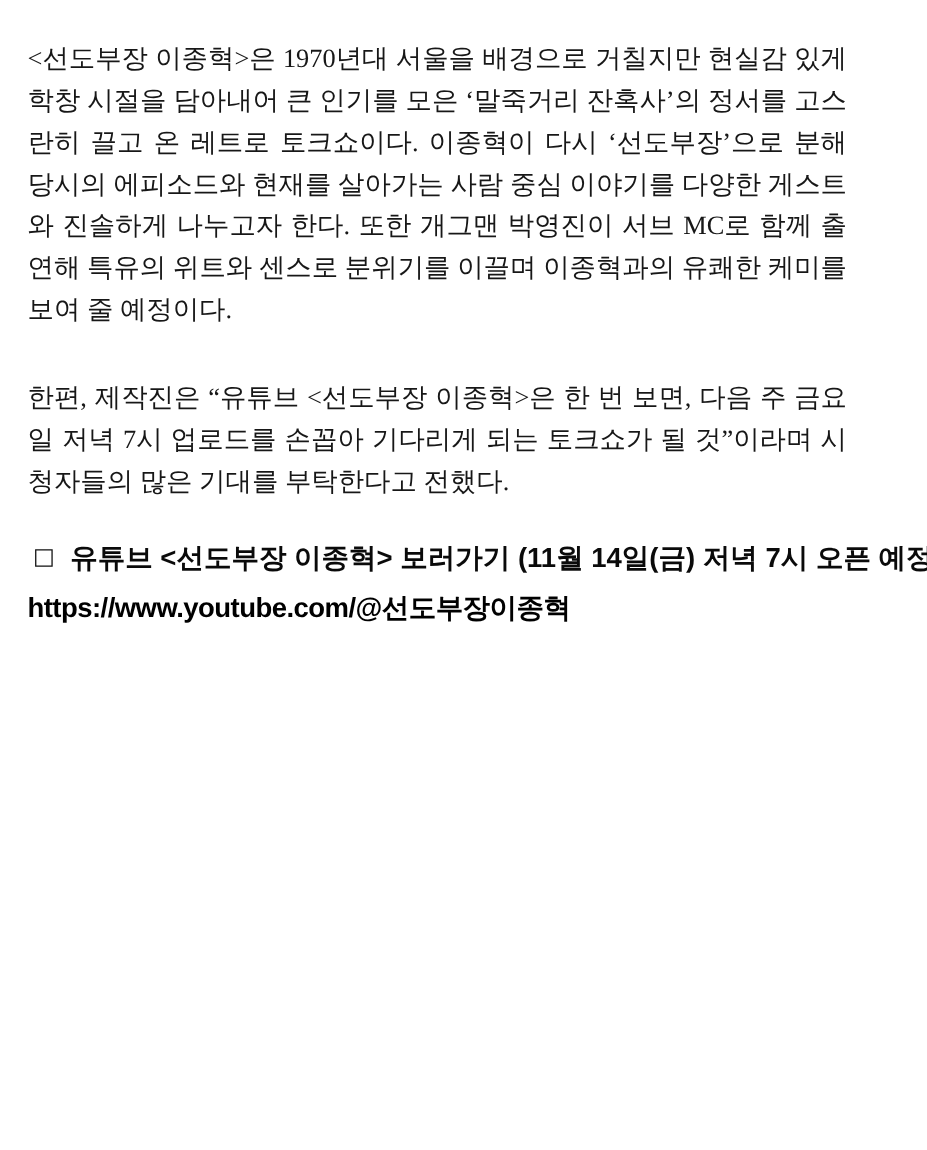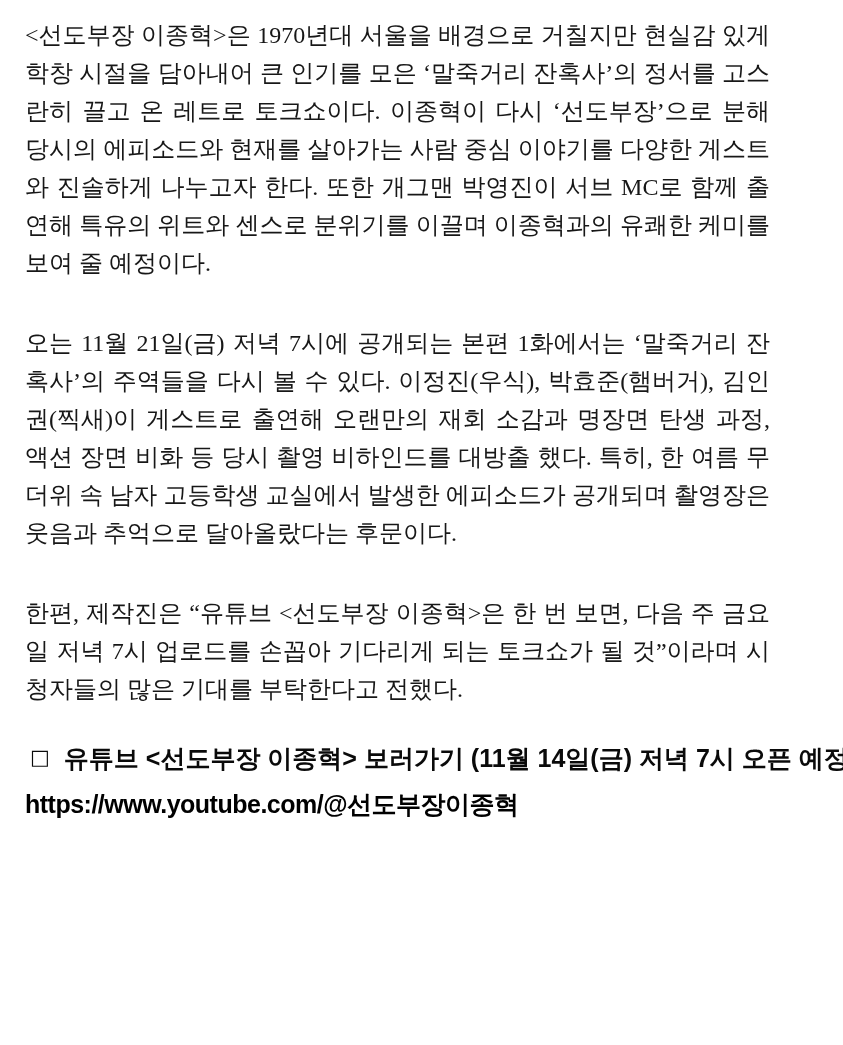--- a/index.html
+++ b/index.html
@@ -9,21 +9,21 @@
     background: #ffffff;
   }
   body {
     width: 843px;
     height: 1045px;
     overflow: hidden;
   }
   .page {
     width: 793px;
     height: 1045px;
-    padding: 16px 23px 20px 25px;
+    padding: 35px 23px 20px 25px;
     background: #ffffff;
   }
   .para {
     margin: 0 0 42px 0;
     font-family: "Liberation Serif", serif;
     font-size: 24px;
     line-height: 38px;
     color: #171717;
     text-align: justify;
     text-align-last: left;
@@ -65,21 +65,20 @@
     color: #000000;
   }
 </style>
 </head>
 <body>
 
 <div class="page">
 
   <p class="para">&lt;선도부장 이종혁&gt;은 1970년대 서울을 배경으로 거칠지만 현실감 있게 학창 시절을 담아내어 큰 인기를 모은 ‘말죽거리 잔혹사’의 정서를 고스란히 끌고 온 레트로 토크쇼이다. 이종혁이 다시 ‘선도부장’으로 분해 당시의 에피소드와 현재를 살아가는 사람 중심 이야기를 다양한 게스트와 진솔하게 나누고자 한다. 또한 개그맨 박영진이 서브 MC로 함께 출연해 특유의 위트와 센스로 분위기를 이끌며 이종혁과의 유쾌한 케미를 보여 줄 예정이다.</p>
 
-  <p class="para">오는 11월 21일(금) 저녁 7시에 공개되는 본편 1화에서는 ‘말죽거리 잔혹사’의 주역들을 다시 볼 수 있다. 이정진(우식), 박효준(햄버거), 김인권(찍새)이 게스트로 출연해 오랜만의 재회 소감과 명장면 탄생 과정, 액션 장면 비화 등 당시 촬영 비하인드를 대방출 했다. 특히, 한 여름 무더위 속 남자 고등학생 교실에서 발생한 에피소드가 공개되며 촬영장은 웃음과 추억으로 달아올랐다는 후문이다.</p>
 
 
   <p class="para last">한편, 제작진은 “유튜브 &lt;선도부장 이종혁&gt;은 한 번 보면, 다음 주 금요일 저녁 7시 업로드를 손꼽아 기다리게 되는 토크쇼가 될 것”이라며 시청자들의 많은 기대를 부탁한다고 전했다.</p>
 
   <div class="cta-line">
     <span class="bullet">□</span>
     <span class="cta-text">유튜브 &lt;선도부장 이종혁&gt; 보러가기 (11월 14일(금) 저녁 7시 오픈 예정)</span>
   </div>
 
   <div class="url-line">https://www.youtube.com/@선도부장이종혁</div>

